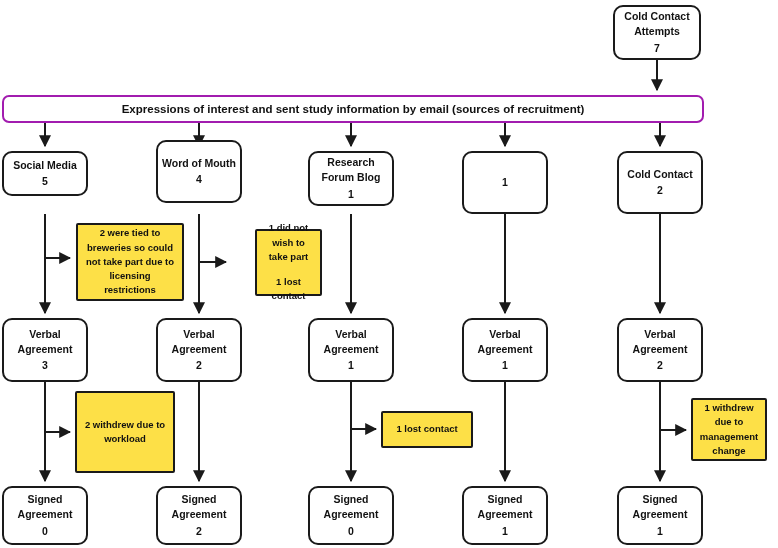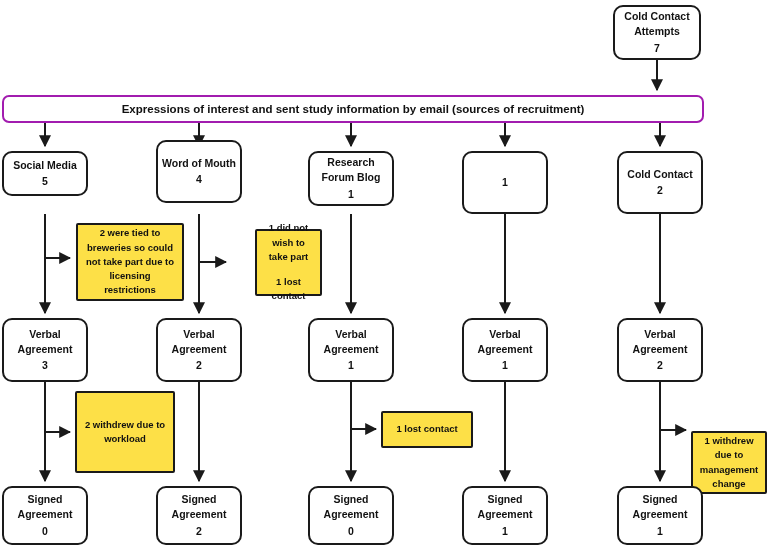--- a/index.html
+++ b/index.html
@@ -125,21 +125,21 @@
     <div>Verbal Agreement</div>
     <div class="node-count">2</div>
   </div>
 
   <div class="note" style="left:75px;top:391px;width:100px;height:82px;justify-content:center;">
     <div class="p1">2 withdrew due to workload</div>
   </div>
   <div class="note" style="left:381px;top:411px;width:92px;height:37px;">
     <div class="p1">1 lost contact</div>
   </div>
-  <div class="note" style="left:691px;top:398px;width:76px;height:63px;margin-top:33px;">
+  <div class="note" style="left:691px;top:398px;width:76px;height:63px;">
     <div class="p1">1 withdrew due to management change</div>
   </div>
 
   <div class="node" style="left:2px;top:486px;width:86px;height:59px;">
     <div>Signed Agreement</div>
     <div class="node-count">0</div>
   </div>
   <div class="node" style="left:156px;top:486px;width:86px;height:59px;">
     <div>Signed Agreement</div>
     <div class="node-count">2</div>

